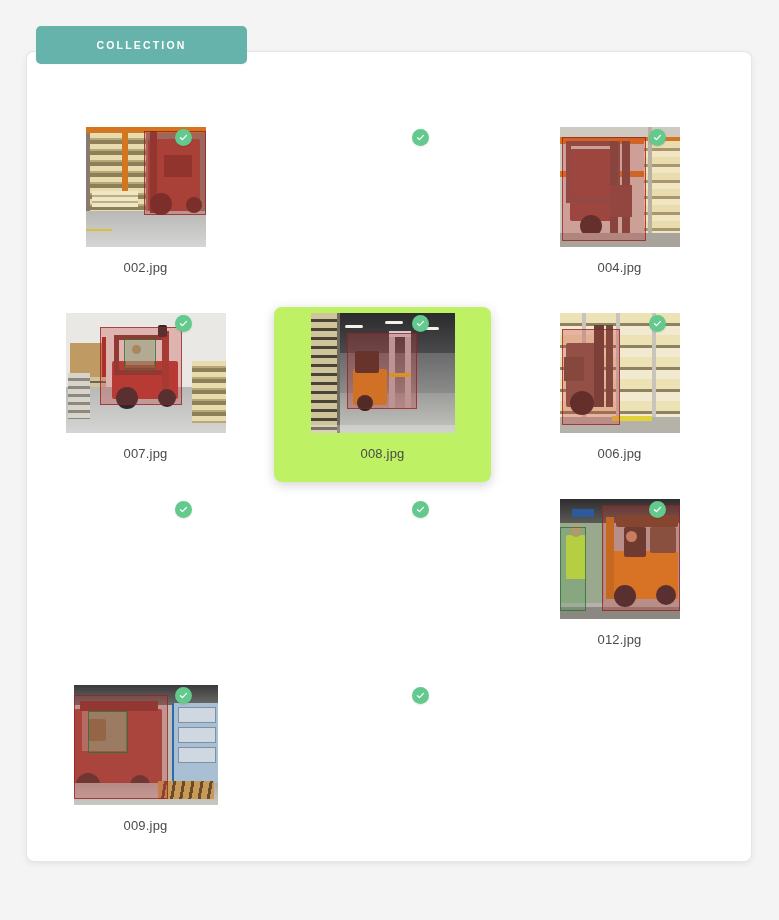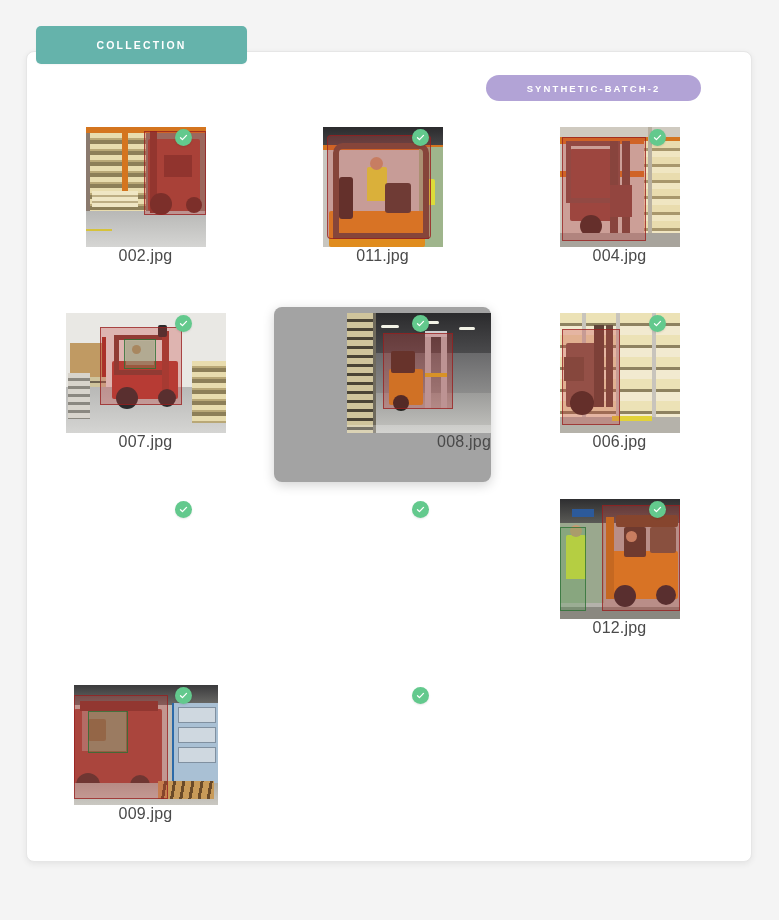--- a/index.html
+++ b/index.html
@@ -100,38 +100,38 @@
     width: 217px;
     height: 175px;
     display: flex;
     flex-direction: column;
     align-items: center;
     border-radius: 8px;
     box-sizing: border-box;
     padding-top: 6px;
   }
   .card.selected {
-    background: #a3a3a3;
+    background: #bef264;
     box-shadow: 0 3px 12px rgba(0,0,0,0.18);
-    align-items: flex-end;
   }
 
   .thumb {
     position: relative;
     width: 120px;
     height: 120px;
     overflow: hidden;
     background: #cfcfcf;
     flex: none;
   }
   .thumb.wide { width: 160px; }
   .thumb.wide2 { width: 144px; }
 
   .filename {
-    font-size: 16px;
+    margin-top: 13px;
+    font-size: 13px;
     color: #4a4a4a;
     letter-spacing: 0.2px;
   }
 
   
   .check {
     position: absolute;
     width: 17px;
     height: 17px;
     border-radius: 50%;
@@ -199,23 +199,20 @@
 <body>
 
 <div id="app">
 
   <div class="collection-tab">
     <span class="label">COLLECTION</span>
   </div>
 
   <div class="panel">
 
-    <div class="batch-badge">
-      <span class="label">SYNTHETIC-BATCH-2</span>
-    </div>
 
     <div class="grid">
 
       <div class="cell">
         <div class="check" style="left:148px; top:8px;">
           <svg width="9" height="9" viewBox="0 0 12 12">
               <path d="M2 6.3 L4.6 8.8 L10 3.2" stroke="#fff" stroke-width="1.7" fill="none" stroke-linecap="round" stroke-linejoin="round"></path>
             </svg>
         </div>
         <div class="card">
@@ -240,39 +237,20 @@
           <div class="filename">002.jpg</div>
         </div>
       </div>
 
 
       <div class="cell">
         <div class="check" style="left:148px; top:8px;">
           <svg width="9" height="9" viewBox="0 0 12 12">
               <path d="M2 6.3 L4.6 8.8 L10 3.2" stroke="#fff" stroke-width="1.7" fill="none" stroke-linecap="round" stroke-linejoin="round"></path>
             </svg>
-        </div>
-        <div class="card">
-          <div class="thumb">
-            <div class="scene">
-              <div class="layer" style="inset:0;background:#c8c6c0;"></div>
-              <div class="layer dark-ceil" style="height:22px;"></div>
-              <div class="layer rack-beam" style="left:0;top:18px;width:120px;height:5px;"></div>
-              <div class="layer" style="left:96px;top:20px;width:24px;height:100px;background:#9fb58c;"></div>
-              <div class="layer worker-vest" style="left:100px;top:52px;width:12px;height:26px;"></div>
-              <div class="layer forklift-body orange" style="left:6px;top:84px;width:96px;height:36px;"></div>
-              <div class="layer cage" style="left:10px;top:16px;width:84px;height:84px;border:6px solid #6b4a3c;border-radius:10px 10px 0 0;"></div>
-              <div class="layer worker-vest" style="left:44px;top:40px;width:20px;height:34px;background:#e2e23c;"></div>
-              <div class="layer worker-head" style="left:47px;top:30px;width:13px;height:13px;"></div>
-              <div class="layer" style="left:62px;top:56px;width:26px;height:30px;background:#4a3c34;border-radius:3px;"></div>
-              <div class="layer" style="left:16px;top:50px;width:14px;height:42px;background:#3a2c26;border-radius:3px;"></div>
-            </div>
-            <div class="bbox" style="left:4px;top:8px;width:104px;height:104px;border-radius:4px;"></div>
-          </div>
-          <div class="filename">011.jpg</div>
         </div>
       </div>
 
       <div class="cell">
         <div class="check" style="left:148px; top:8px;">
           <svg width="9" height="9" viewBox="0 0 12 12">
               <path d="M2 6.3 L4.6 8.8 L10 3.2" stroke="#fff" stroke-width="1.7" fill="none" stroke-linecap="round" stroke-linejoin="round"></path>
             </svg>
         </div>
         <div class="card">

